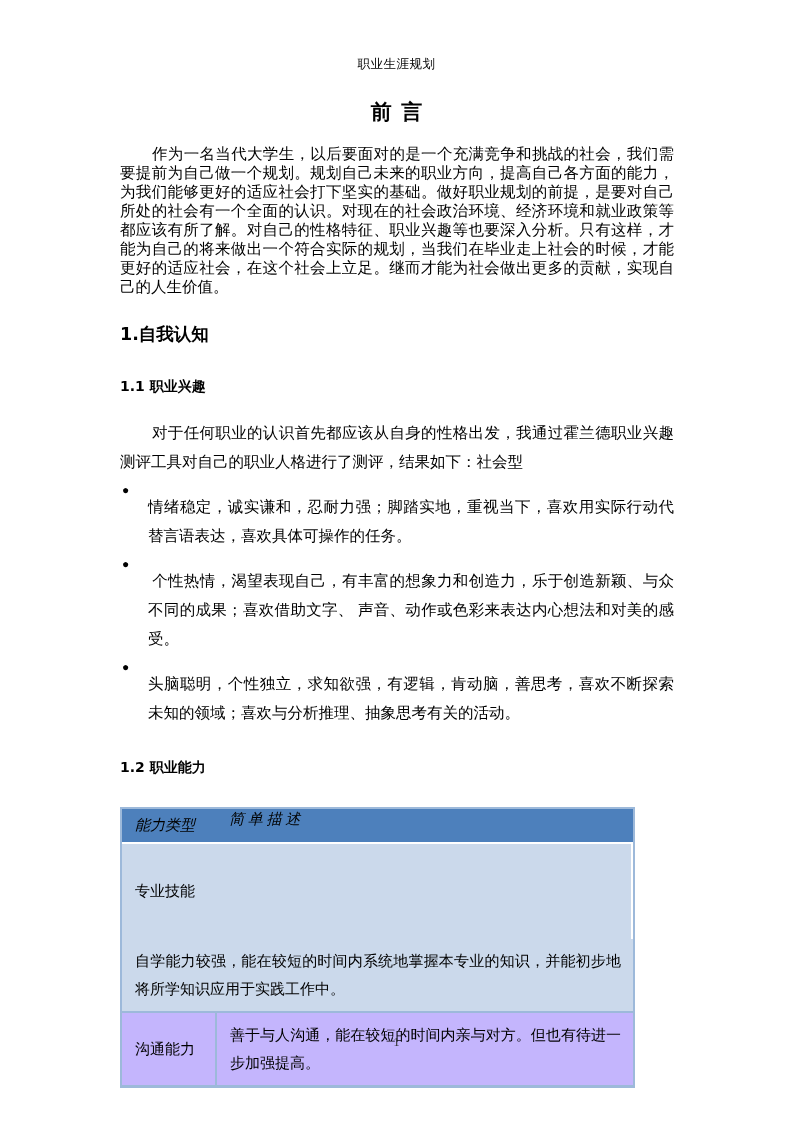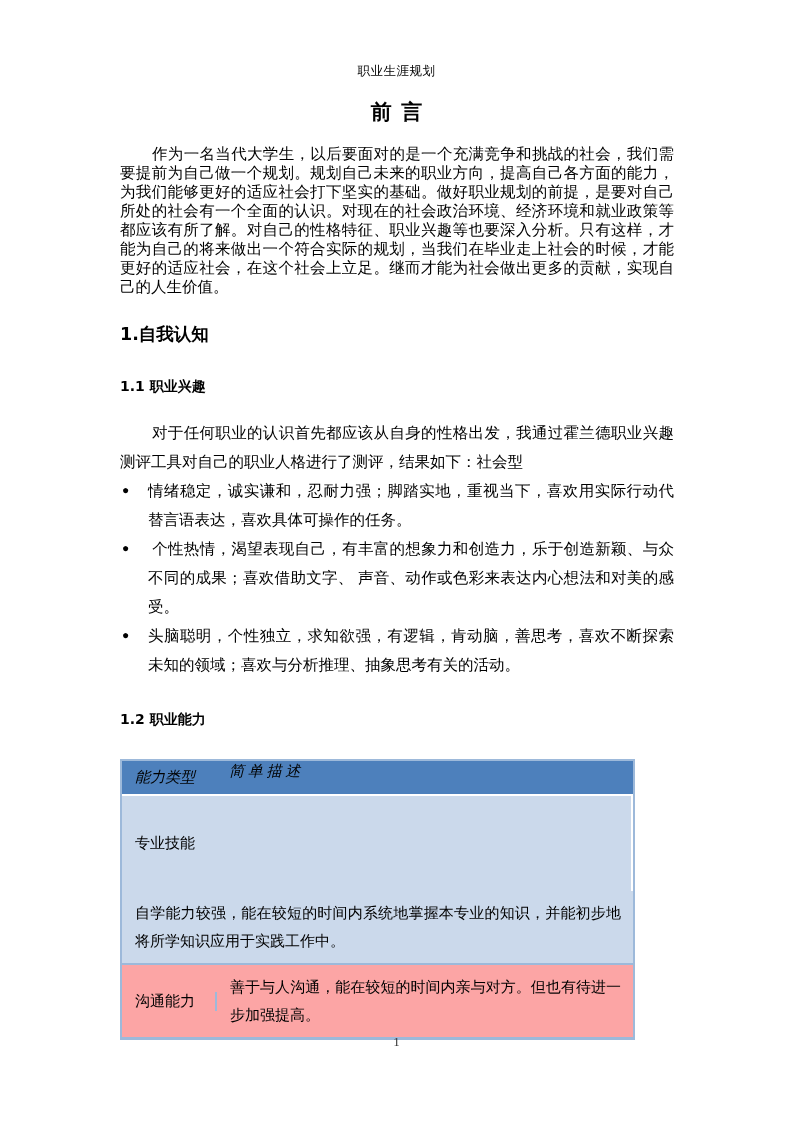--- a/index.html
+++ b/index.html
@@ -9,21 +9,21 @@
     font-family: "Liberation Serif", "DejaVu Serif", serif;
     color: #000000;
     position: relative;
     overflow: hidden;
   }
   .page {
     position: absolute; inset: 0;
     background: #ffffff;
   }
   .running-header {
-    position: absolute; top: 63px; left: 0; right: 0;
+    position: absolute; top: 56px; left: 0; right: 0;
     text-align: center;
     font-size: 12.5px;
     letter-spacing: 0.5px;
     color: #000;
   }
   .content {
     position: absolute;
     left: 120px;
     width: 554px;
     top: 98px;
@@ -72,20 +72,21 @@
   .bullet-marker {
     flex: 0 0 28px;
     font-size: 12px;
     line-height: 29px;
     padding-left: 2px;
   }
   .bullet-text {
     flex: 1;
     text-align: justify;
     white-space: pre-wrap;
+    margin-top: 16px;
   }
   .cap-table {
     margin-top: 30px;
     width: 515px;
     border: 2px solid var(--table-border, #9db9da);
     border-bottom-width: 3px;
   }
   .t-row { display: flex; }
   .t-header {
     background: var(--table-header-bg, #4d80bc);
@@ -93,21 +94,21 @@
     align-items: center;
     border-bottom: 2px solid #ffffff;
     font-size: 15px;
     font-style: italic;
   }
   .t-body-row1 {
     background: var(--table-row-alt-bg, #cbd9eb);
     border-bottom: 2px solid var(--table-border, #9db9da);
     flex-direction: column;
   }
-  .t-body-row2 { background: #fca5a5; align-items: center; }
+  .t-body-row2 { background: #c4b5fd; }
   .t-col1 {
     flex: 0 0 95px;
     padding-left: 13px;
     display: flex;
     align-items: center;
     font-size: 15px;
   }
   .t-header .t-col1 { border-right: none; }
   .t-body-row1 .t-col1 { border-right: 2px solid #ffffff; }
   .t-body-row2 .t-col1 { border-right: 2px solid var(--table-border, #9db9da); }

